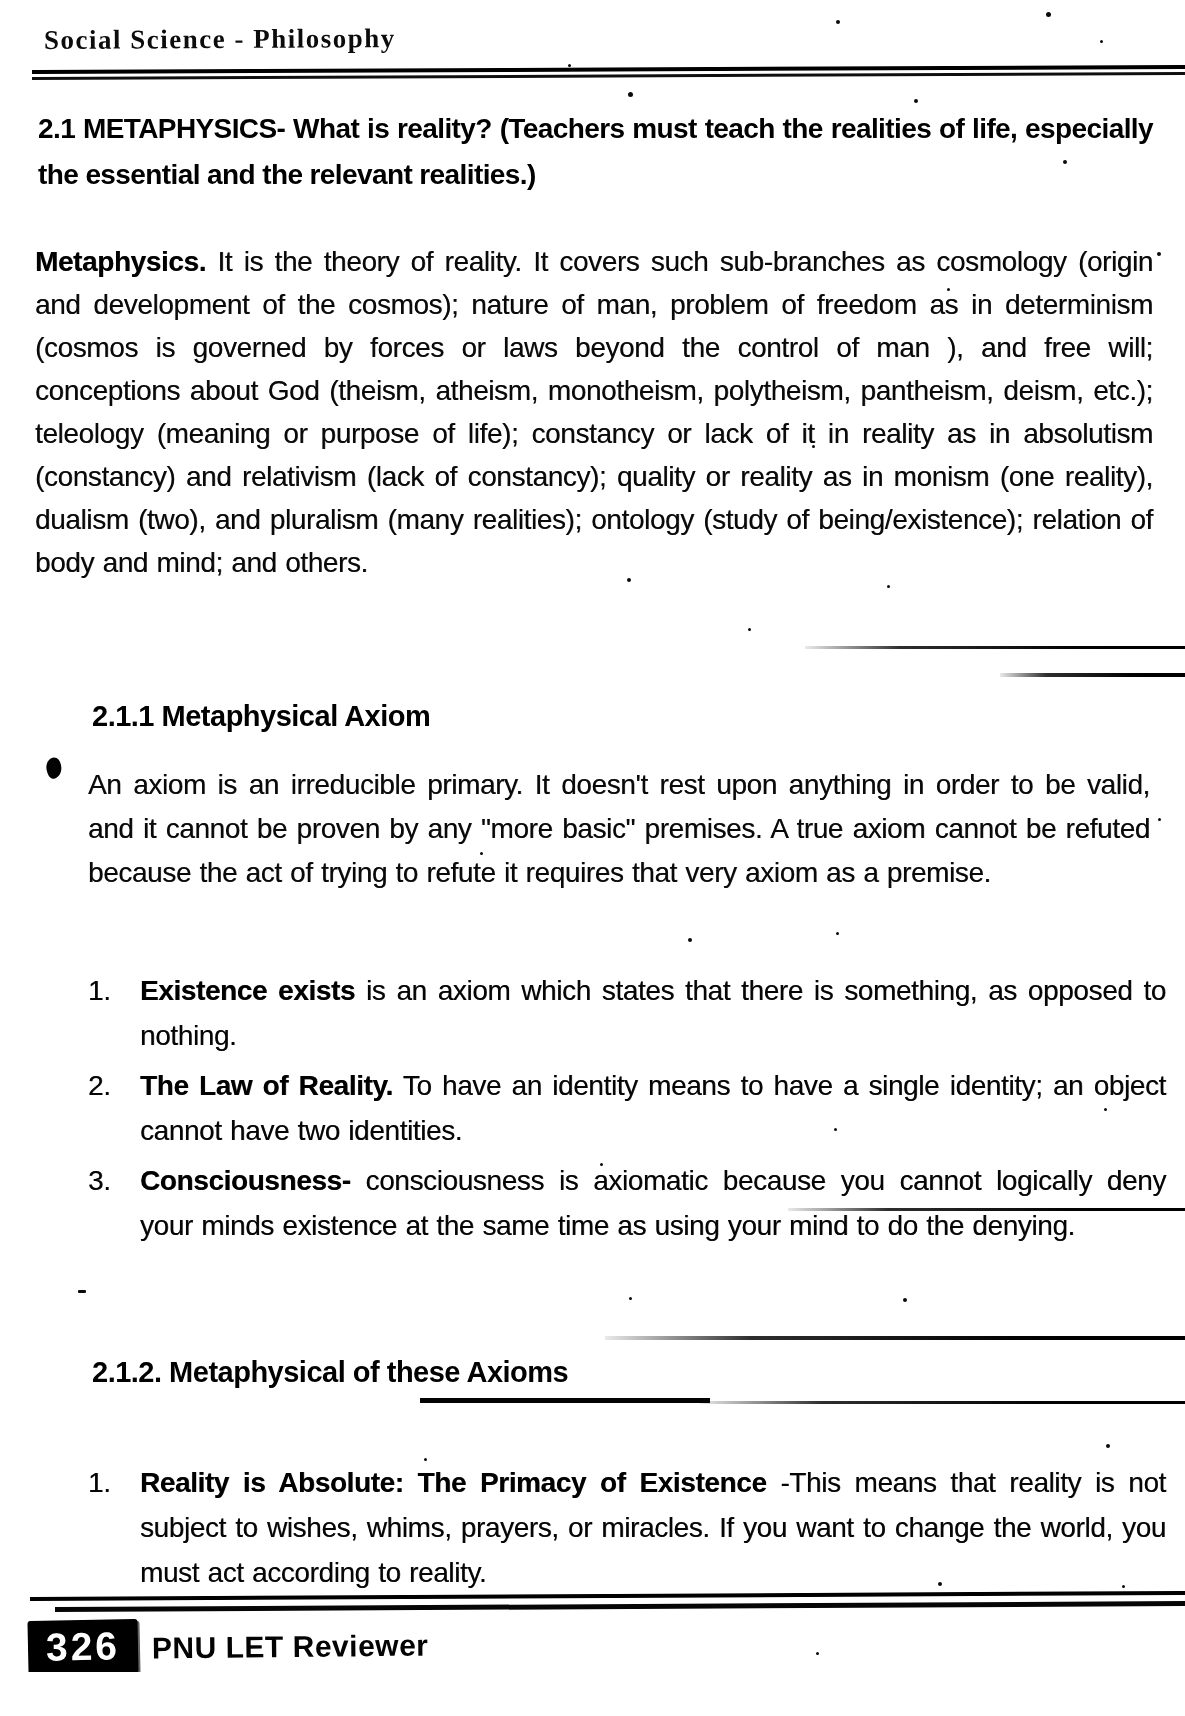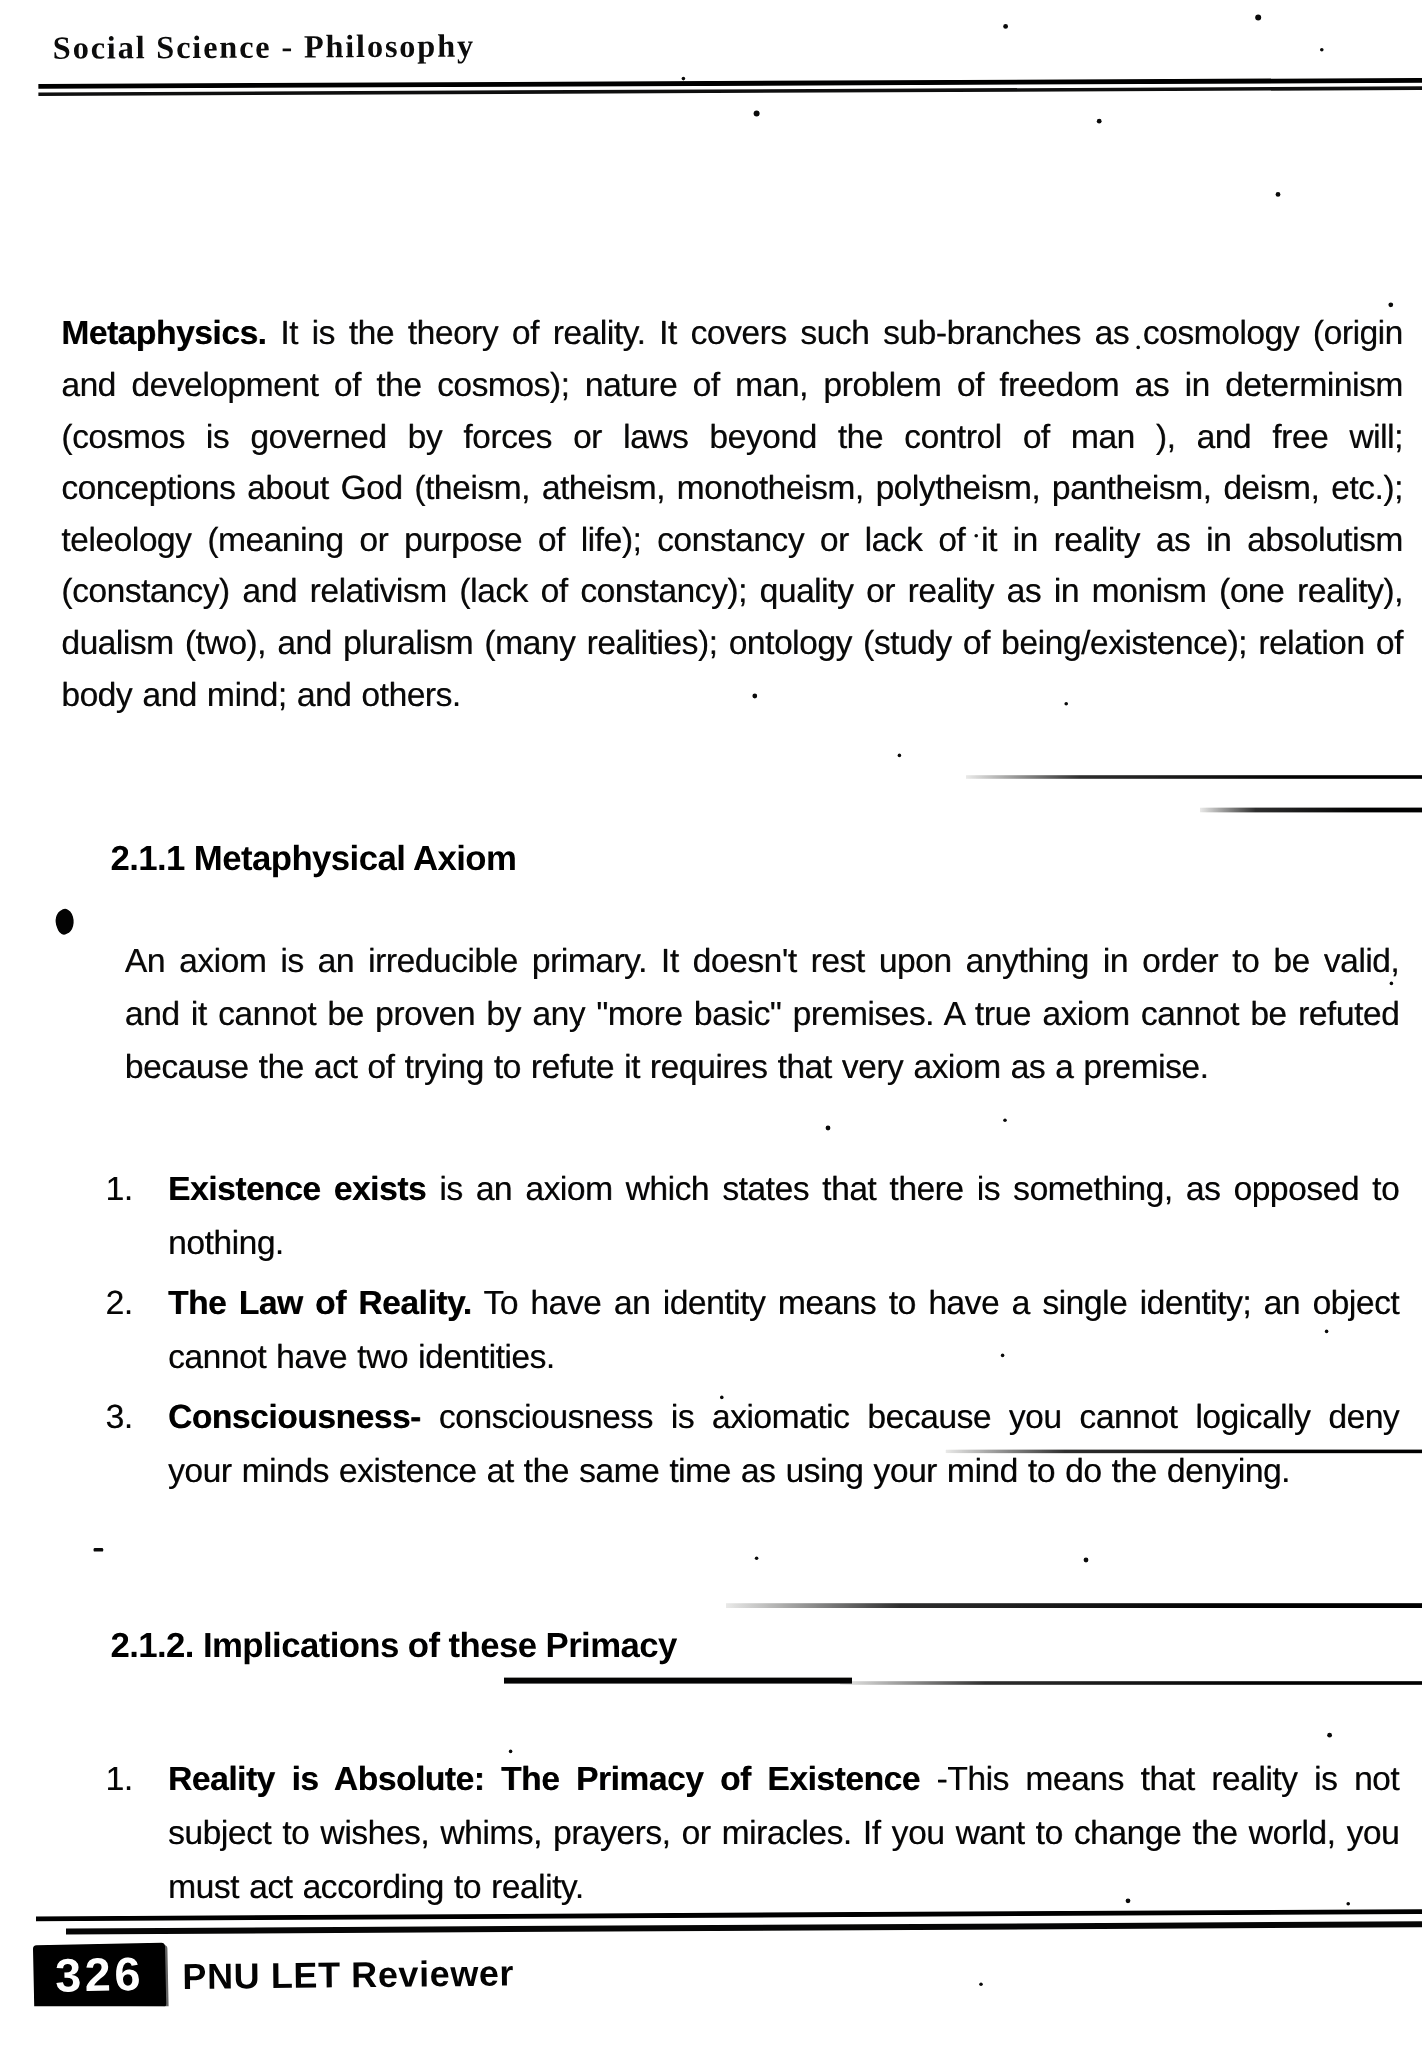--- a/index.html
+++ b/index.html
@@ -19,21 +19,21 @@
   .hrule1{left:32px;top:70px;width:1153px;height:4px;}
   .hrule2{left:32px;top:77px;width:1153px;height:3px;background:#151515;}
   
   .sec-heading{
     left:38px;top:106px;width:1115px;margin:0;
     font-size:28px;font-weight:700;line-height:46px;letter-spacing:-0.6px;
     text-align:justify;color:#060606;
   }
   
   .para{
-    margin:16px;font-size:28px;line-height:43px;letter-spacing:-0.4px;word-spacing:1px;
+    margin:0;font-size:28px;line-height:43px;letter-spacing:-0.4px;word-spacing:1px;
     text-align:justify;color:#101010;text-shadow:0.4px 0 0 rgba(0,0,0,0.55);
   }
   .para b,.list b{font-weight:700;color:#050505;}
   .meta-para{left:35px;top:240px;width:1118px;}
   .sub-heading{
     margin:0;font-size:29px;font-weight:700;letter-spacing:-0.5px;color:#050505;
   }
   .h211{left:92px;top:700px;}
   .h212{left:92px;top:1356px;}
   .intro{left:88px;top:763px;width:1062px;line-height:44px;}
@@ -79,20 +79,21 @@
 </style>
 </head>
 <body>
 
 <div class="page">
 
   <span class="abs header-title">Social Science - Philosophy</span>
   <div class="abs rule hrule1"></div>
   <div class="abs rule hrule2"></div>
 
+  <p class="abs sec-heading">2.1 METAPHYSICS- What is reality? (Teachers must teach the realities of life, especially the essential and the relevant realities.)</p>
 
   <p class="abs para meta-para"><b>Metaphysics.</b><span> It is the theory of reality. It covers such sub-branches as cosmology (origin and development of the cosmos); nature of man, problem of freedom as in determinism (cosmos is governed by forces or laws beyond the control of man ), and free will; conceptions about  God (theism, atheism, monotheism, polytheism, pantheism, deism, etc.); teleology (meaning or purpose of life); constancy or lack of it in reality as in absolutism (constancy) and relativism (lack of constancy); quality or reality as in monism (one reality), dualism (two), and pluralism (many realities); ontology (study of being/existence); relation of body and mind; and others.</span></p>
 
   <div class="artifact a1"></div>
   <div class="artifact a2"></div>
 
   <h3 class="abs sub-heading h211">2.1.1 Metaphysical Axiom</h3>
   <div class="abs blot"></div>
 
   <p class="abs para intro">An axiom is an irreducible primary. It doesn't rest upon anything in order to be valid, and it cannot be proven by any "more basic" premises. A true axiom cannot be refuted because the act of trying to refute it requires that very axiom as a premise.</p>
@@ -108,21 +109,21 @@
     </div>
     <div class="list-item">
       <span class="list-num">3.</span>
       <span class="list-text"><b>Consciousness-</b><span> consciousness is axiomatic because you cannot logically deny your minds existence at the same time as using your mind to do the denying.</span></span>
     </div>
   </div>
 
   <div class="artifact a3"></div>
   <div class="artifact a4"></div>
 
-  <h3 class="abs sub-heading h212">2.1.2. Implications of these Primacy</h3>
+  <h3 class="abs sub-heading h212">2.1.2. Metaphysical of these Axioms</h3>
   <div class="artifact a5"></div>
   <div class="artifact a6"></div>
 
   <div class="abs list impl-list">
     <div class="list-item">
       <span class="list-num">1.</span>
       <span class="list-text"><b>Reality is Absolute: The Primacy of Existence</b><span> -This means that reality is not subject to wishes, whims, prayers, or miracles. If you want to change the world, you must act according to reality.</span></span>
     </div>
   </div>
 

